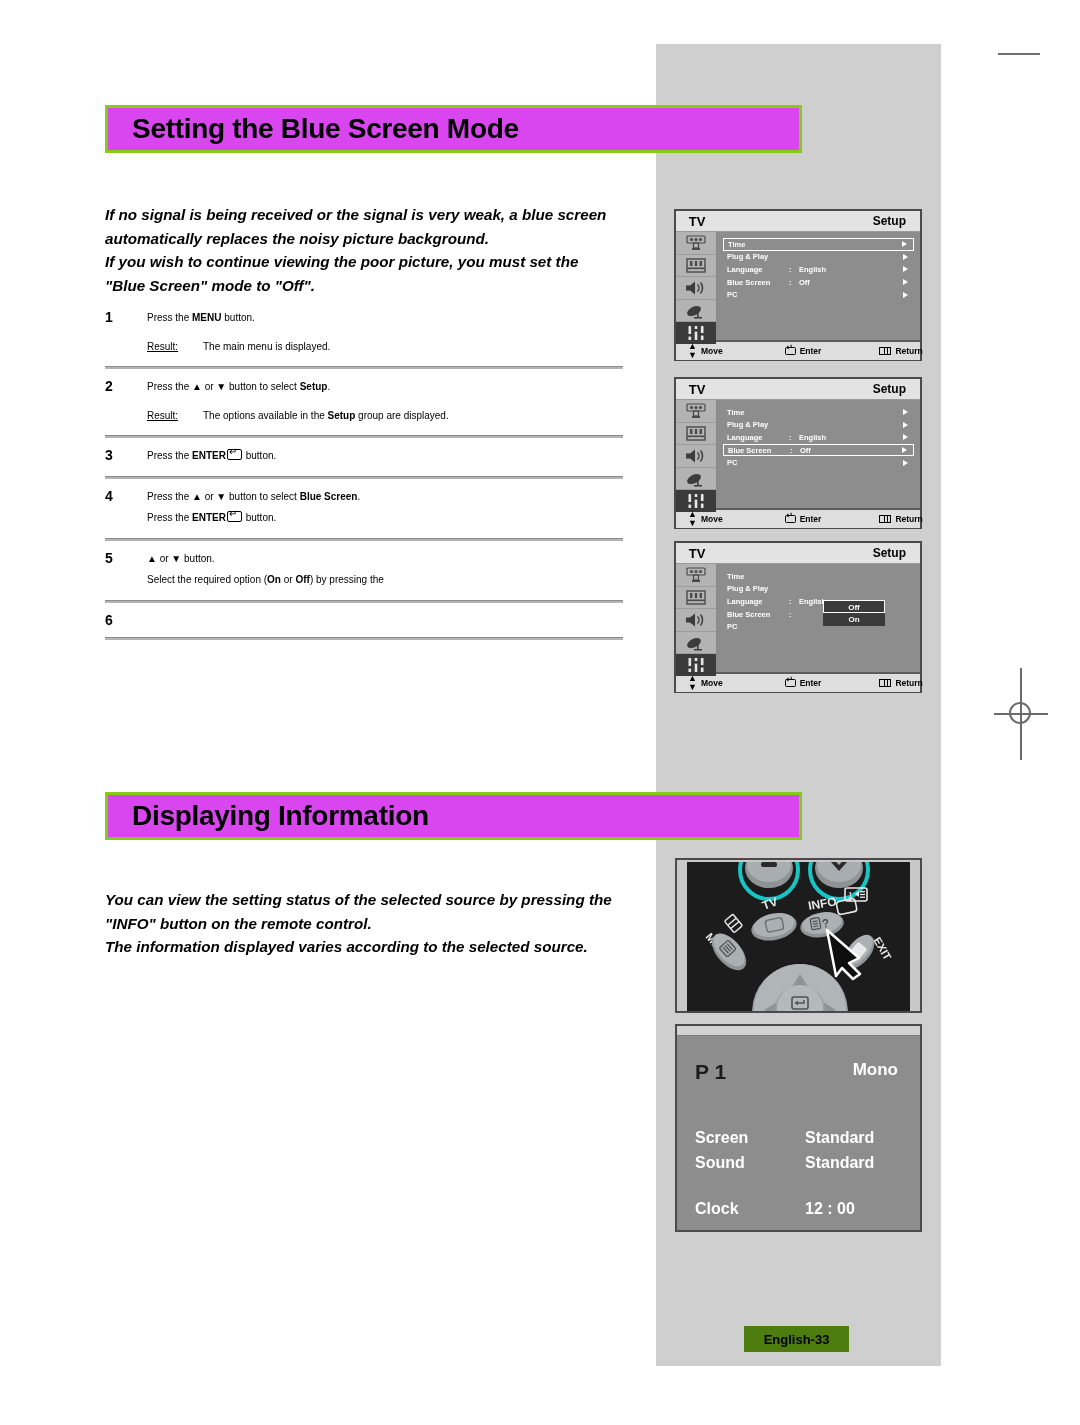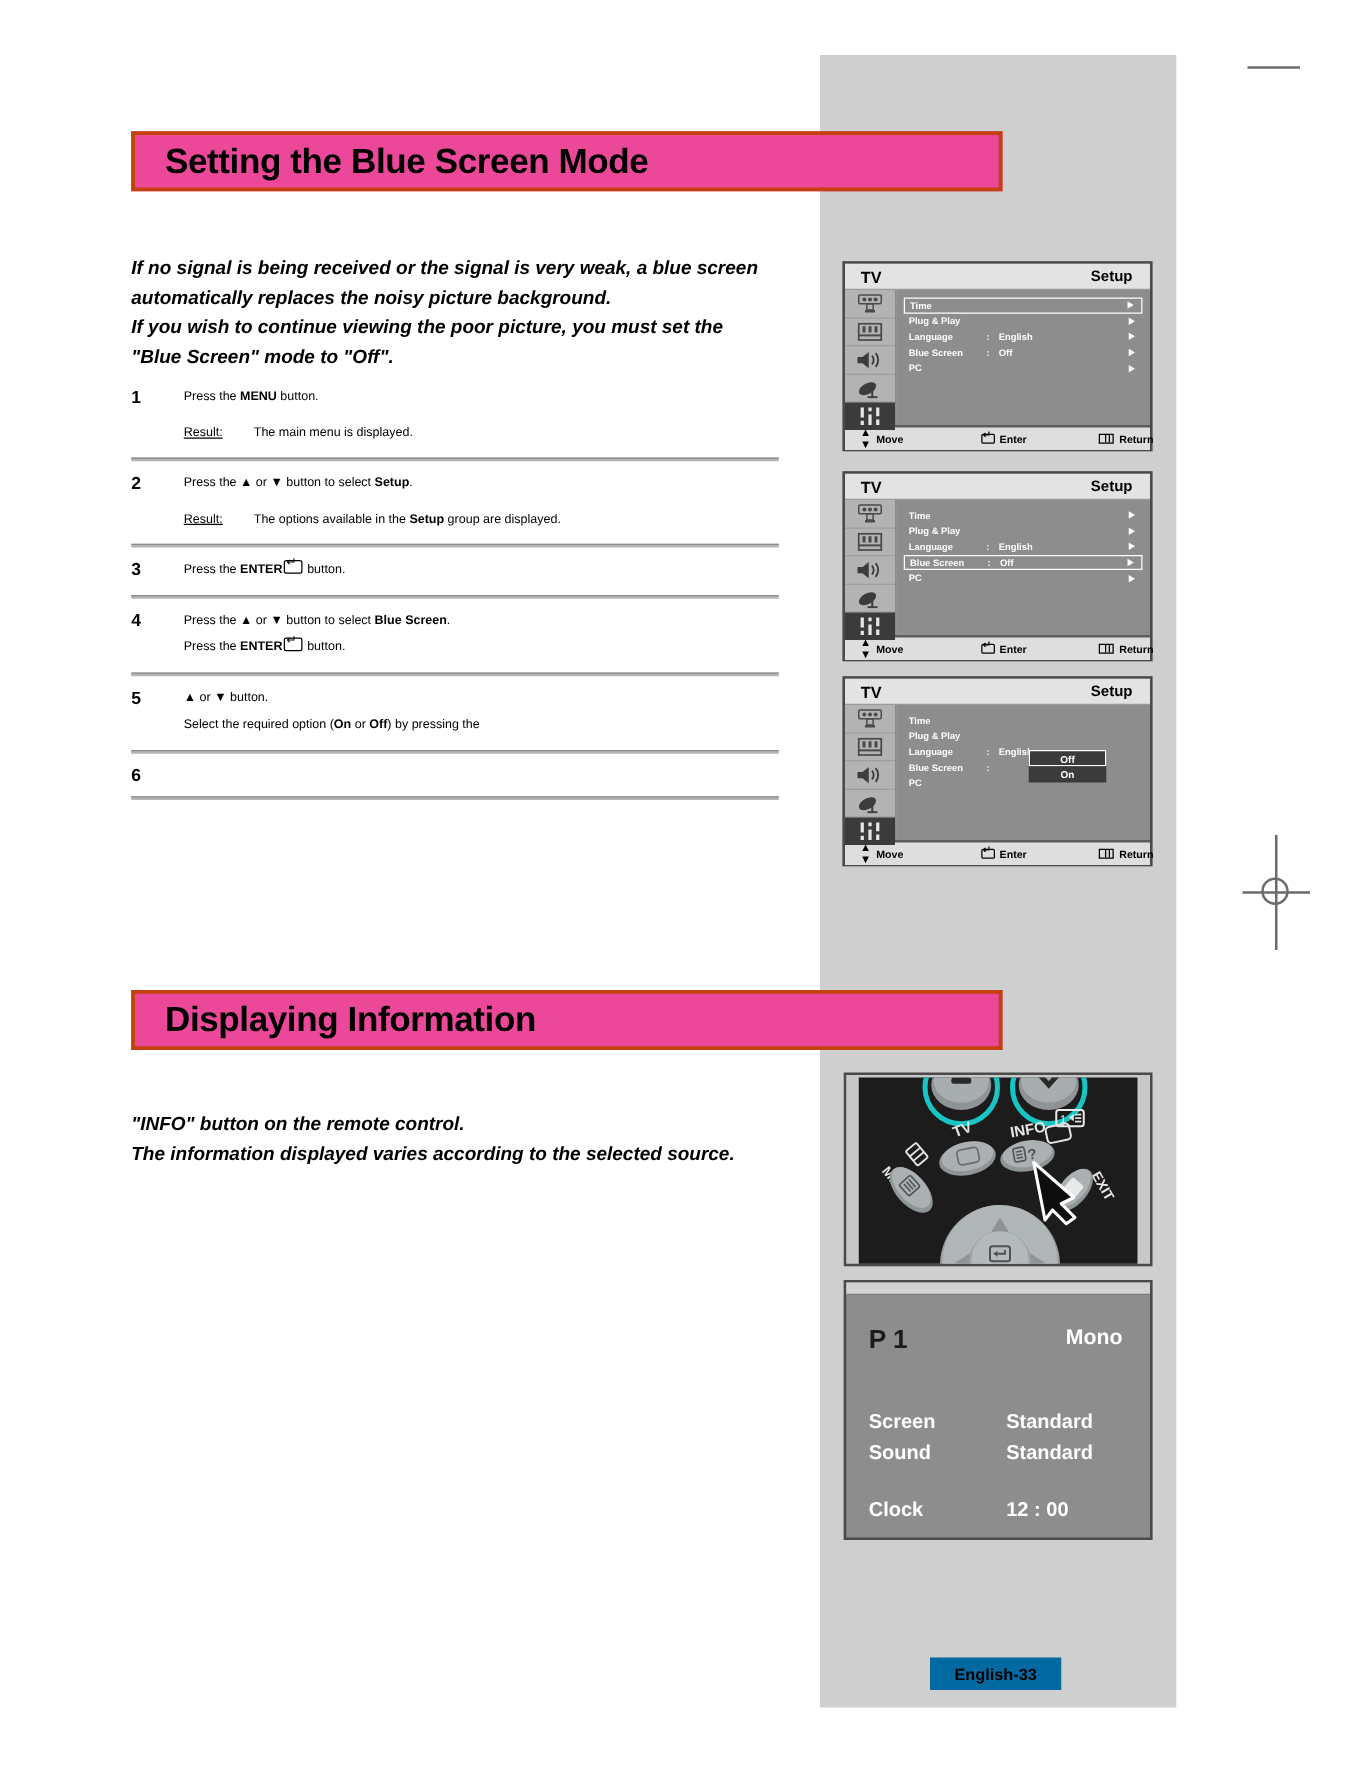--- a/index.html
+++ b/index.html
@@ -45,22 +45,22 @@
   .reg-mark .c {
     position: absolute; left: 21px; top: 34px;
     width: 22px; height: 22px;
     border: 2px solid #6b6b6b; border-radius: 50%;
     box-sizing: border-box;
   }
 
   
   .title-box {
     position: absolute;
-    background: #ec4899;
-    border: 3px solid #c2410c;
+    background: #d946ef;
+    border: 3px solid #84cc16;
     box-sizing: border-box;
     display: flex; align-items: center;
   }
   .title-box h1 {
     margin: 0 0 0 24px;
     font-size: 28px;
     font-weight: bold;
     letter-spacing: -0.3px;
   }
   #title-box-1 { left: 105px; top: 105px; width: 697px; height: 48px; }
@@ -289,21 +289,21 @@
   .ir-r { left: 128px; }
   .ir-1 { top: 93px; }
   .ir-2 { top: 118px; }
   .ir-3 { top: 164px; }
 
   
   .footer-badge {
     position: absolute;
     left: 744px; top: 1326px;
     width: 105px; height: 26px;
-    background: #0369a1;
+    background: #4d7c0f;
     display: flex; align-items: center; justify-content: center;
     font-size: 13px; font-weight: bold;
   }
 </style>
 </head>
 <body>
 
 <div class="gray-col"></div>
 
 <div class="crop-mark-top"></div>
@@ -680,20 +680,21 @@
         <span>Return</span>
       </div>
   </div>
 </div>
 
 <div class="title-box" id="title-box-2">
   <h1>Displaying Information</h1>
 </div>
 
 <div class="intro" id="intro-2">
+  <div>You can view the setting status of the selected source by pressing the</div>
   <div>"INFO" button on the remote control.</div>
   <div>The information displayed varies according to the selected source.</div>
 </div>
 
 <div class="remote">
   <div class="remote-body">
     <svg width="227" height="165" viewBox="0 0 227 165" style="display:block">
 
       <circle cx="82" cy="8" r="29" fill="none" stroke="#18c5c5" stroke-width="4"></circle>
       <ellipse cx="82" cy="6" rx="24" ry="20" fill="#8e9396"></ellipse>

